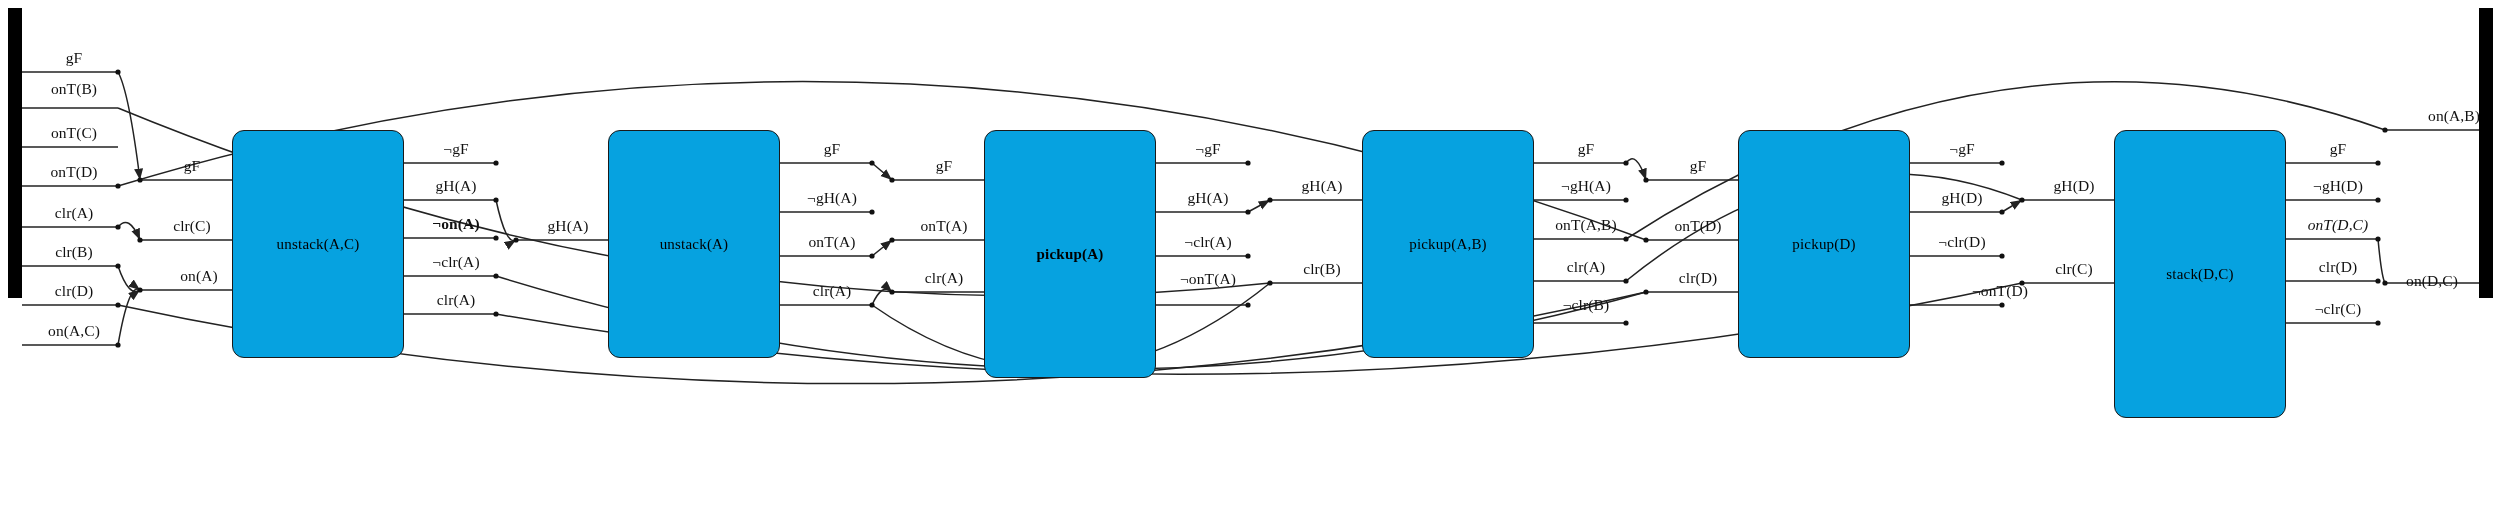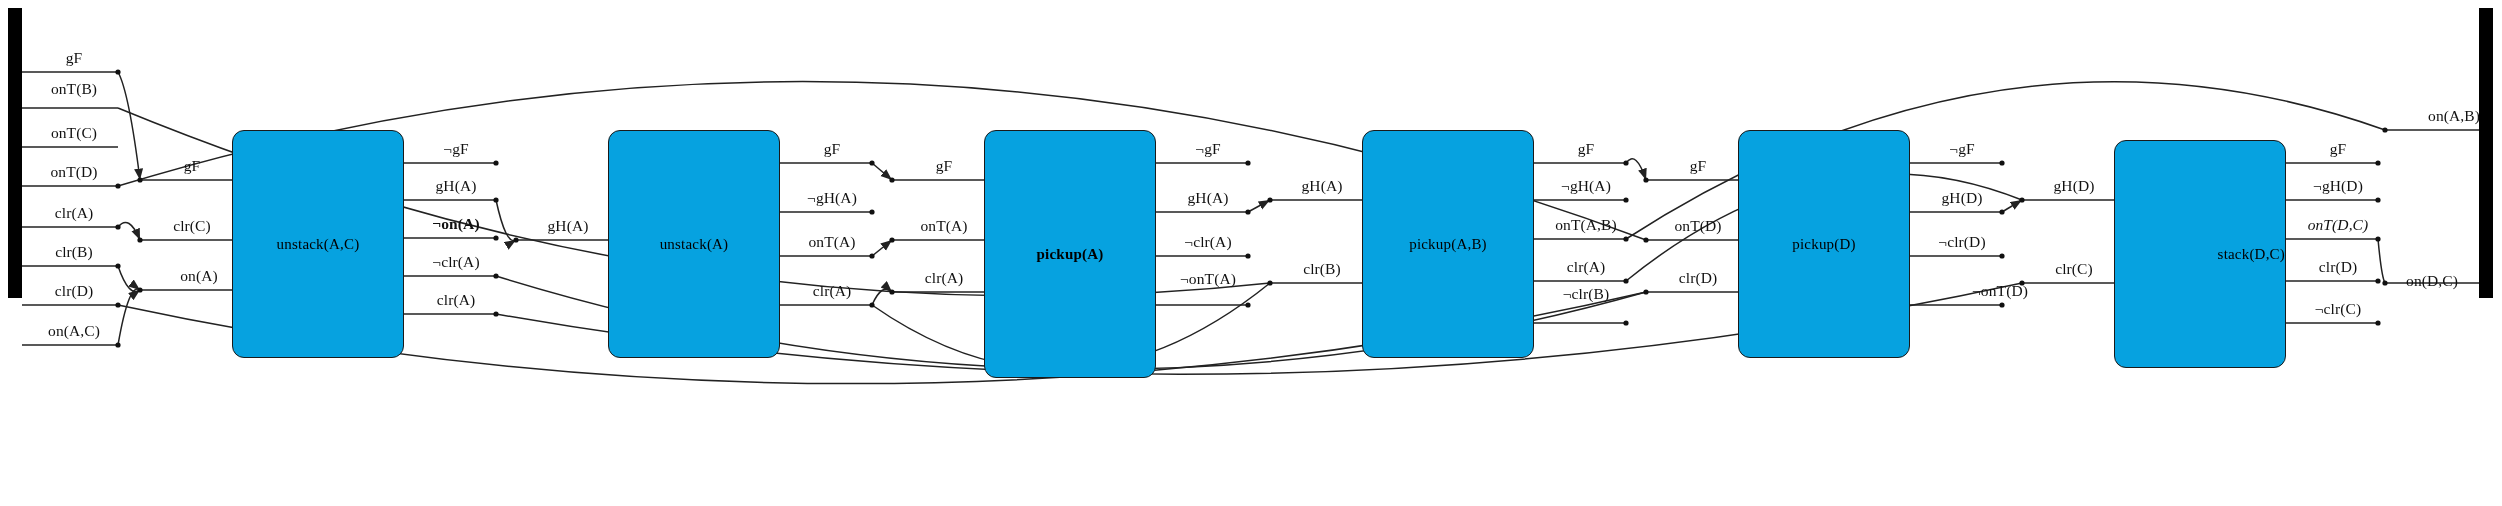--- a/index.html
+++ b/index.html
@@ -187,21 +187,21 @@
       </div>
       <div class="node-box" style="left: 984px; top: 130px; width: 172px; height: 248px; font-weight: bold;">
         <span class="node-label">pickup(A)</span>
       </div>
       <div class="node-box" style="left: 1362px; top: 130px; width: 172px; height: 228px;">
         <span class="node-label">pickup(A,B)</span>
       </div>
       <div class="node-box" style="left: 1738px; top: 130px; width: 172px; height: 228px;">
         <span class="node-label">pickup(D)</span>
       </div>
-      <div class="node-box" style="left: 2114px; top: 140px; width: 172px; height: 228px; justify-content: flex-end;">
+      <div class="node-box" style="left: 2114px; top: 130px; width: 172px; height: 288px;">
         <span class="node-label">stack(D,C)</span>
       </div>
     </div>
   <div id="labels">
       <div class="edge-label" style="left: 74px; top: 67px;">gF</div>
       <div class="edge-label" style="left: 74px; top: 98px;">onT(B)</div>
       <div class="edge-label" style="left: 74px; top: 142px;">onT(C)</div>
       <div class="edge-label" style="left: 74px; top: 181px;">onT(D)</div>
       <div class="edge-label" style="left: 74px; top: 222px;">clr(A)</div>
       <div class="edge-label" style="left: 74px; top: 261px;">clr(B)</div>
@@ -228,21 +228,21 @@
       <div class="edge-label" style="left: 1208px; top: 158px;">¬gF</div>
       <div class="edge-label" style="left: 1208px; top: 207px;">gH(A)</div>
       <div class="edge-label" style="left: 1208px; top: 251px;">¬clr(A)</div>
       <div class="edge-label" style="left: 1208px; top: 288px;">¬onT(A)</div>
       <div class="edge-label" style="left: 1322px; top: 195px;">gH(A)</div>
       <div class="edge-label" style="left: 1322px; top: 278px;">clr(B)</div>
       <div class="edge-label" style="left: 1586px; top: 158px;">gF</div>
       <div class="edge-label" style="left: 1586px; top: 195px;">¬gH(A)</div>
       <div class="edge-label" style="left: 1586px; top: 234px;">onT(A,B)</div>
       <div class="edge-label" style="left: 1586px; top: 276px;">clr(A)</div>
-      <div class="edge-label" style="left: 1586px; top: 303px;">¬clr(B)</div>
+      <div class="edge-label" style="left: 1586px; top: 314px;">¬clr(B)</div>
       <div class="edge-label" style="left: 1698px; top: 175px;">gF</div>
       <div class="edge-label" style="left: 1698px; top: 235px;">onT(D)</div>
       <div class="edge-label" style="left: 1698px; top: 287px;">clr(D)</div>
       <div class="edge-label" style="left: 1962px; top: 158px;">¬gF</div>
       <div class="edge-label" style="left: 1962px; top: 207px;">gH(D)</div>
       <div class="edge-label" style="left: 1962px; top: 251px;">¬clr(D)</div>
       <div class="edge-label" style="left: 2000px; top: 300px;">¬onT(D)</div>
       <div class="edge-label" style="left: 2074px; top: 195px;">gH(D)</div>
       <div class="edge-label" style="left: 2074px; top: 278px;">clr(C)</div>
       <div class="edge-label" style="left: 2338px; top: 158px;">gF</div>

